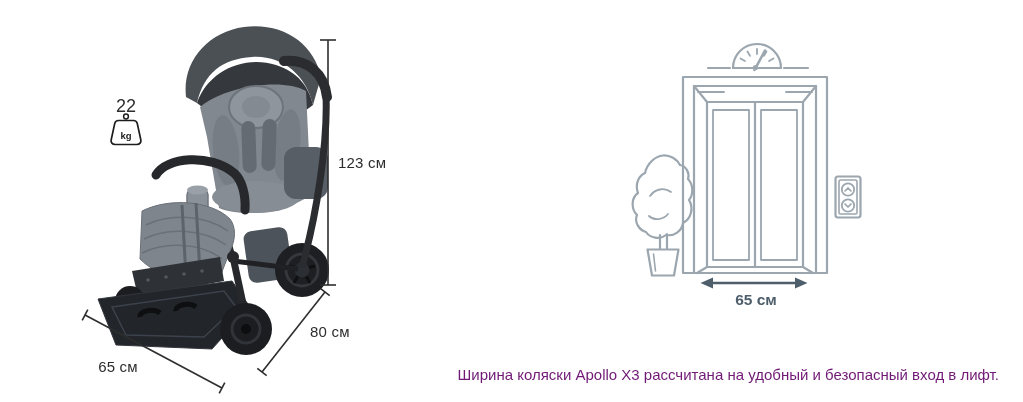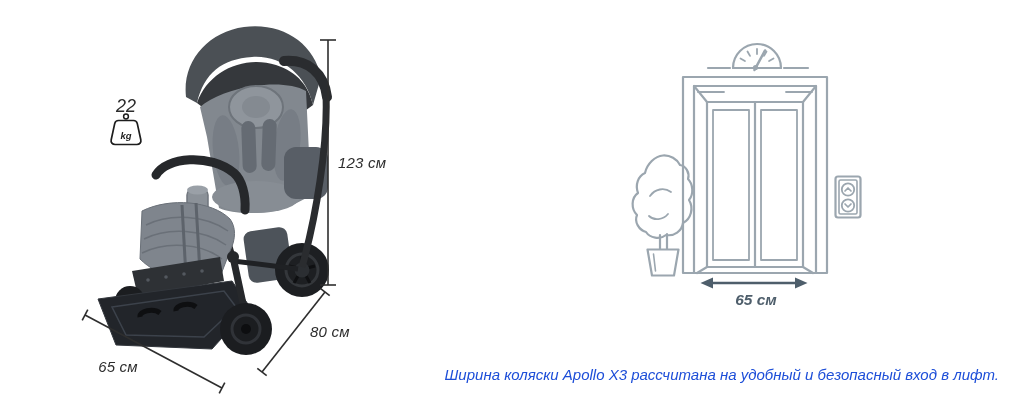--- a/index.html
+++ b/index.html
@@ -7,21 +7,20 @@
     padding: 0;
     background: #ffffff;
     font-family: "Liberation Sans", sans-serif;
   }
   .canvas {
     position: relative;
     width: 1023px;
     height: 402px;
     background: #ffffff;
     overflow: hidden;
-    font-style: italic;
   }
   .stroller-svg {
     position: absolute;
     left: 70px;
     top: 15px;
     width: 350px;
     height: 380px;
   }
   .elevator-svg {
     position: absolute;
@@ -237,15 +236,15 @@
     </g>
 
     <g>
       <line x1="82" y1="255" x2="168" y2="255" stroke-width="2.4" stroke="#4e5e6b"></line>
       <polygon points="70.5,255 83,249.5 83,260.5" stroke="none" fill="#4e5e6b"></polygon>
       <polygon points="177.5,255 165,249.5 165,260.5" stroke="none" fill="#4e5e6b"></polygon>
     </g>
     <text class="door-width-label" x="126" y="277" text-anchor="middle" fill="#4e5e6b">65 см</text>
   </svg>
 
-  <div class="caption" style="color: #1d4ed8;">Ширина коляски Apollo X3 рассчитана на удобный и безопасный вход в лифт.</div>
+  <div class="caption" style="color: #701a75;">Ширина коляски Apollo X3 рассчитана на удобный и безопасный вход в лифт.</div>
 
 </div>
 
 </body></html>

